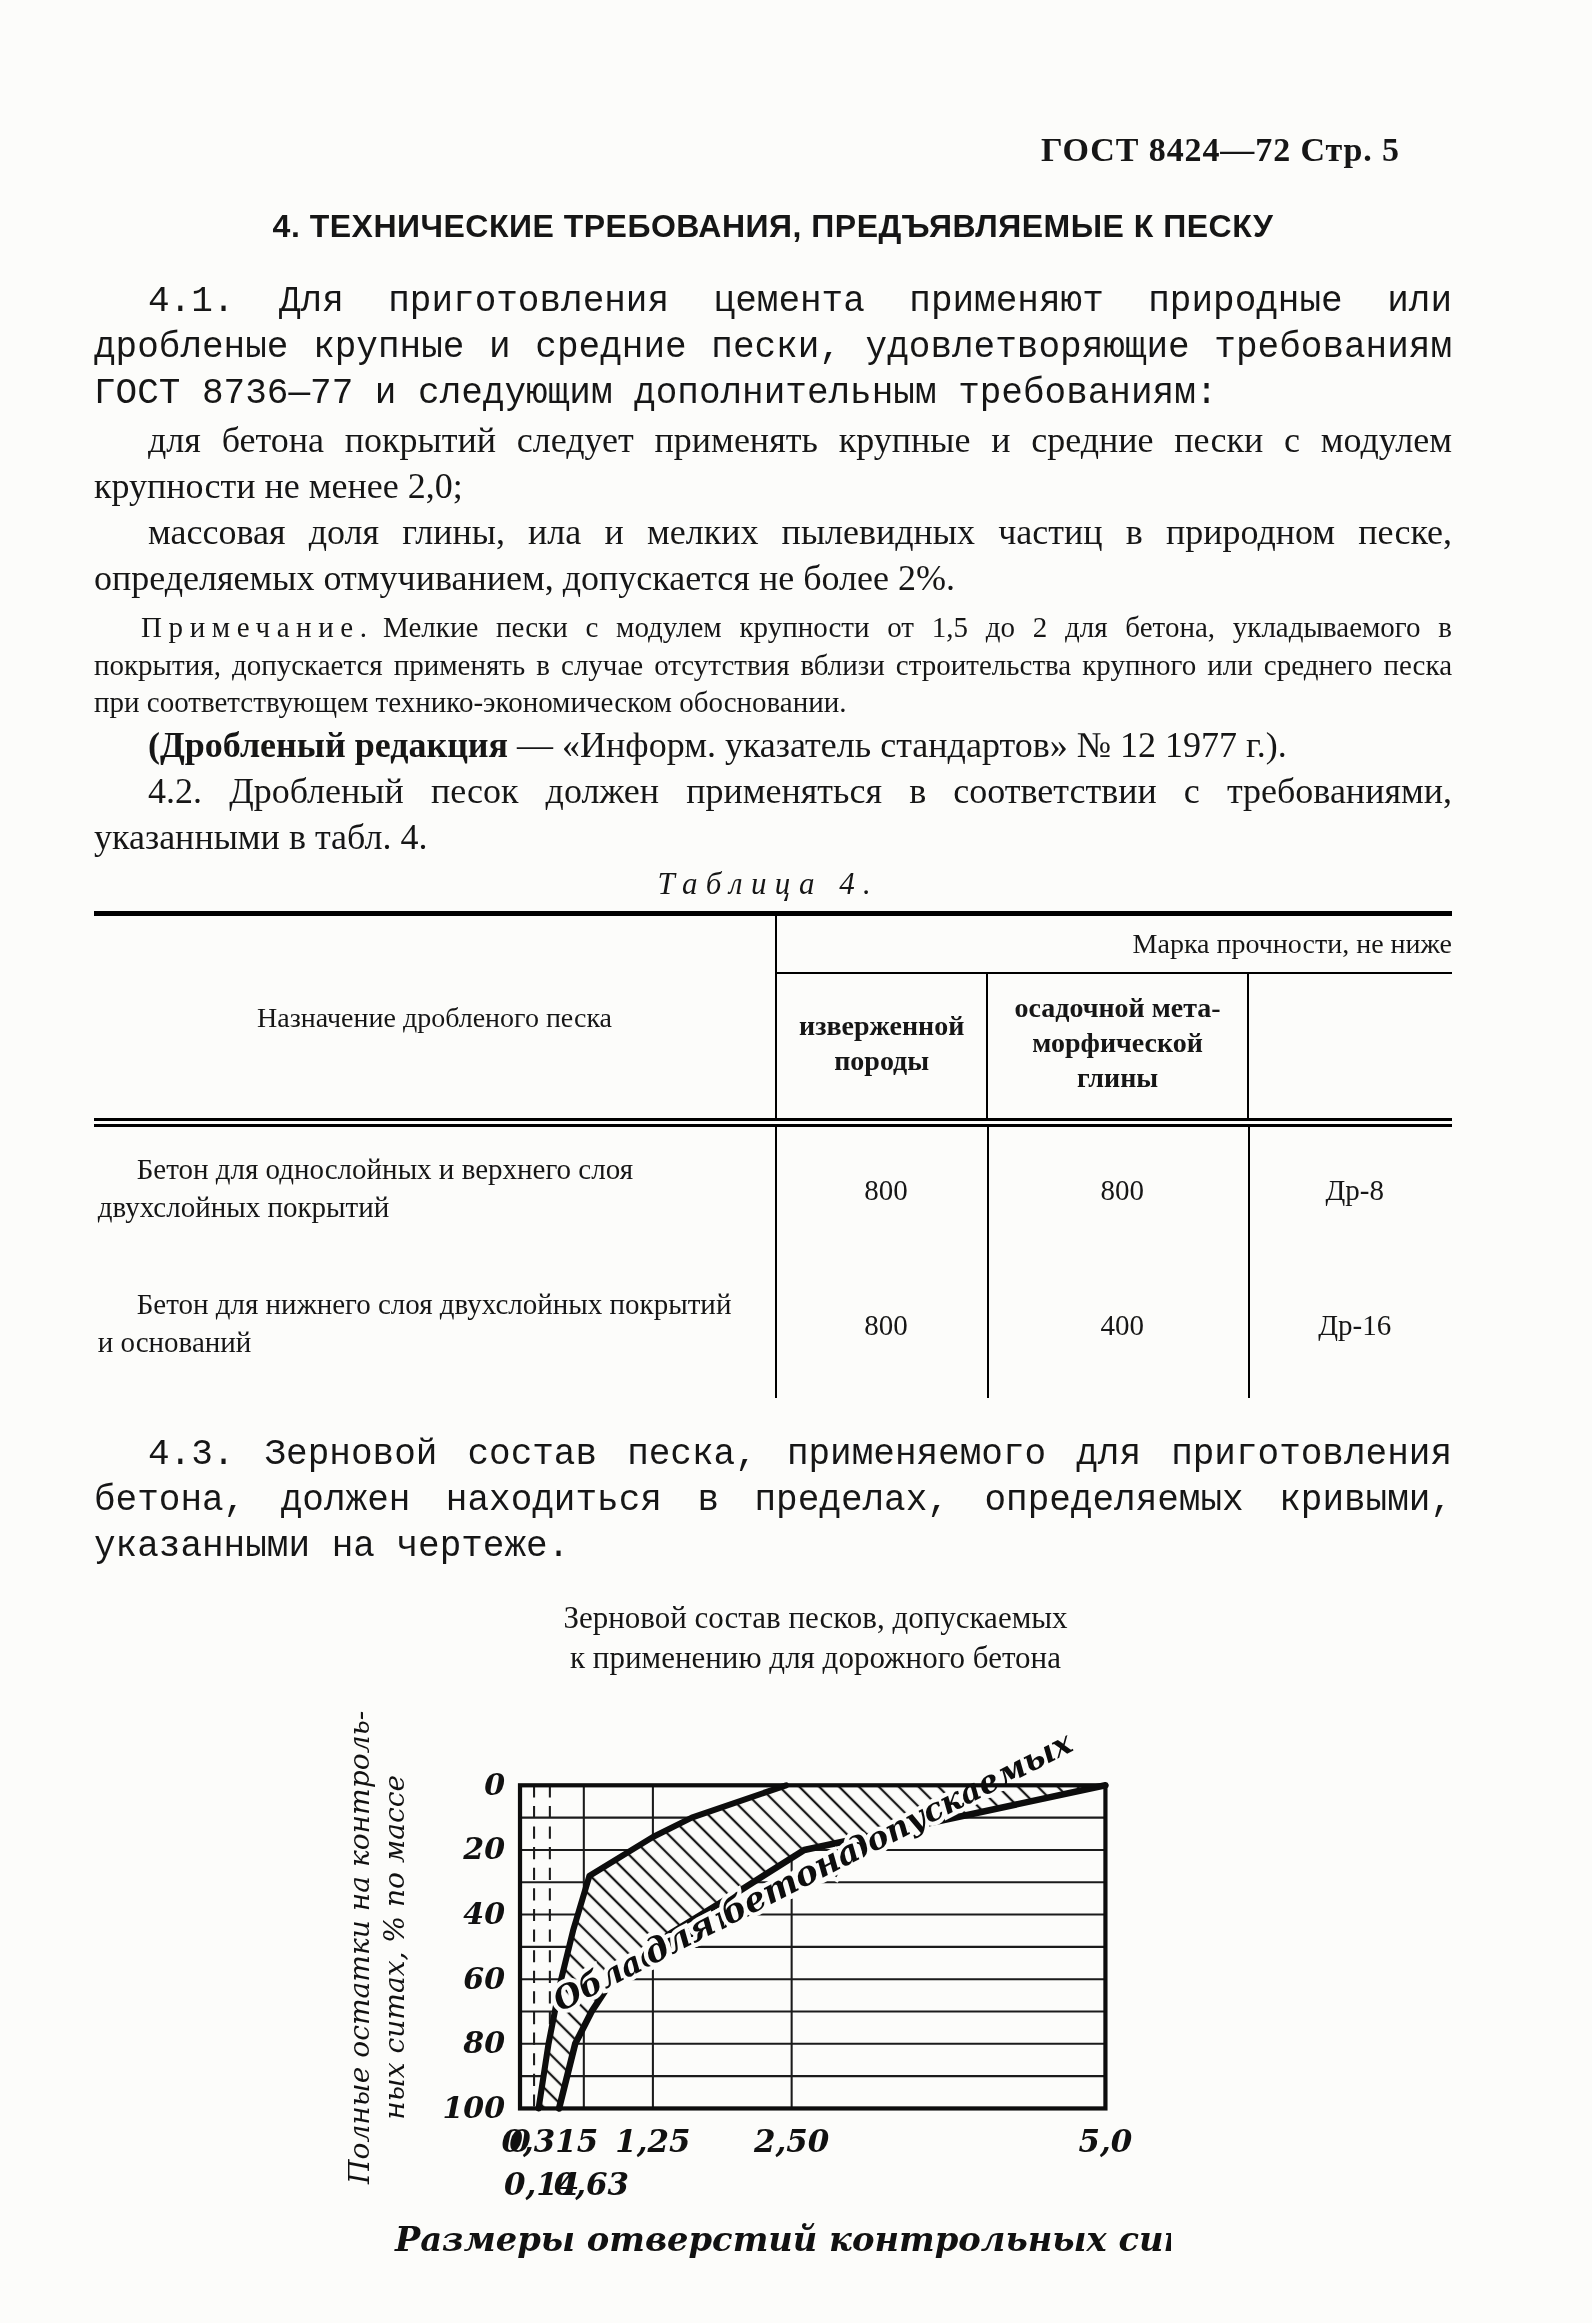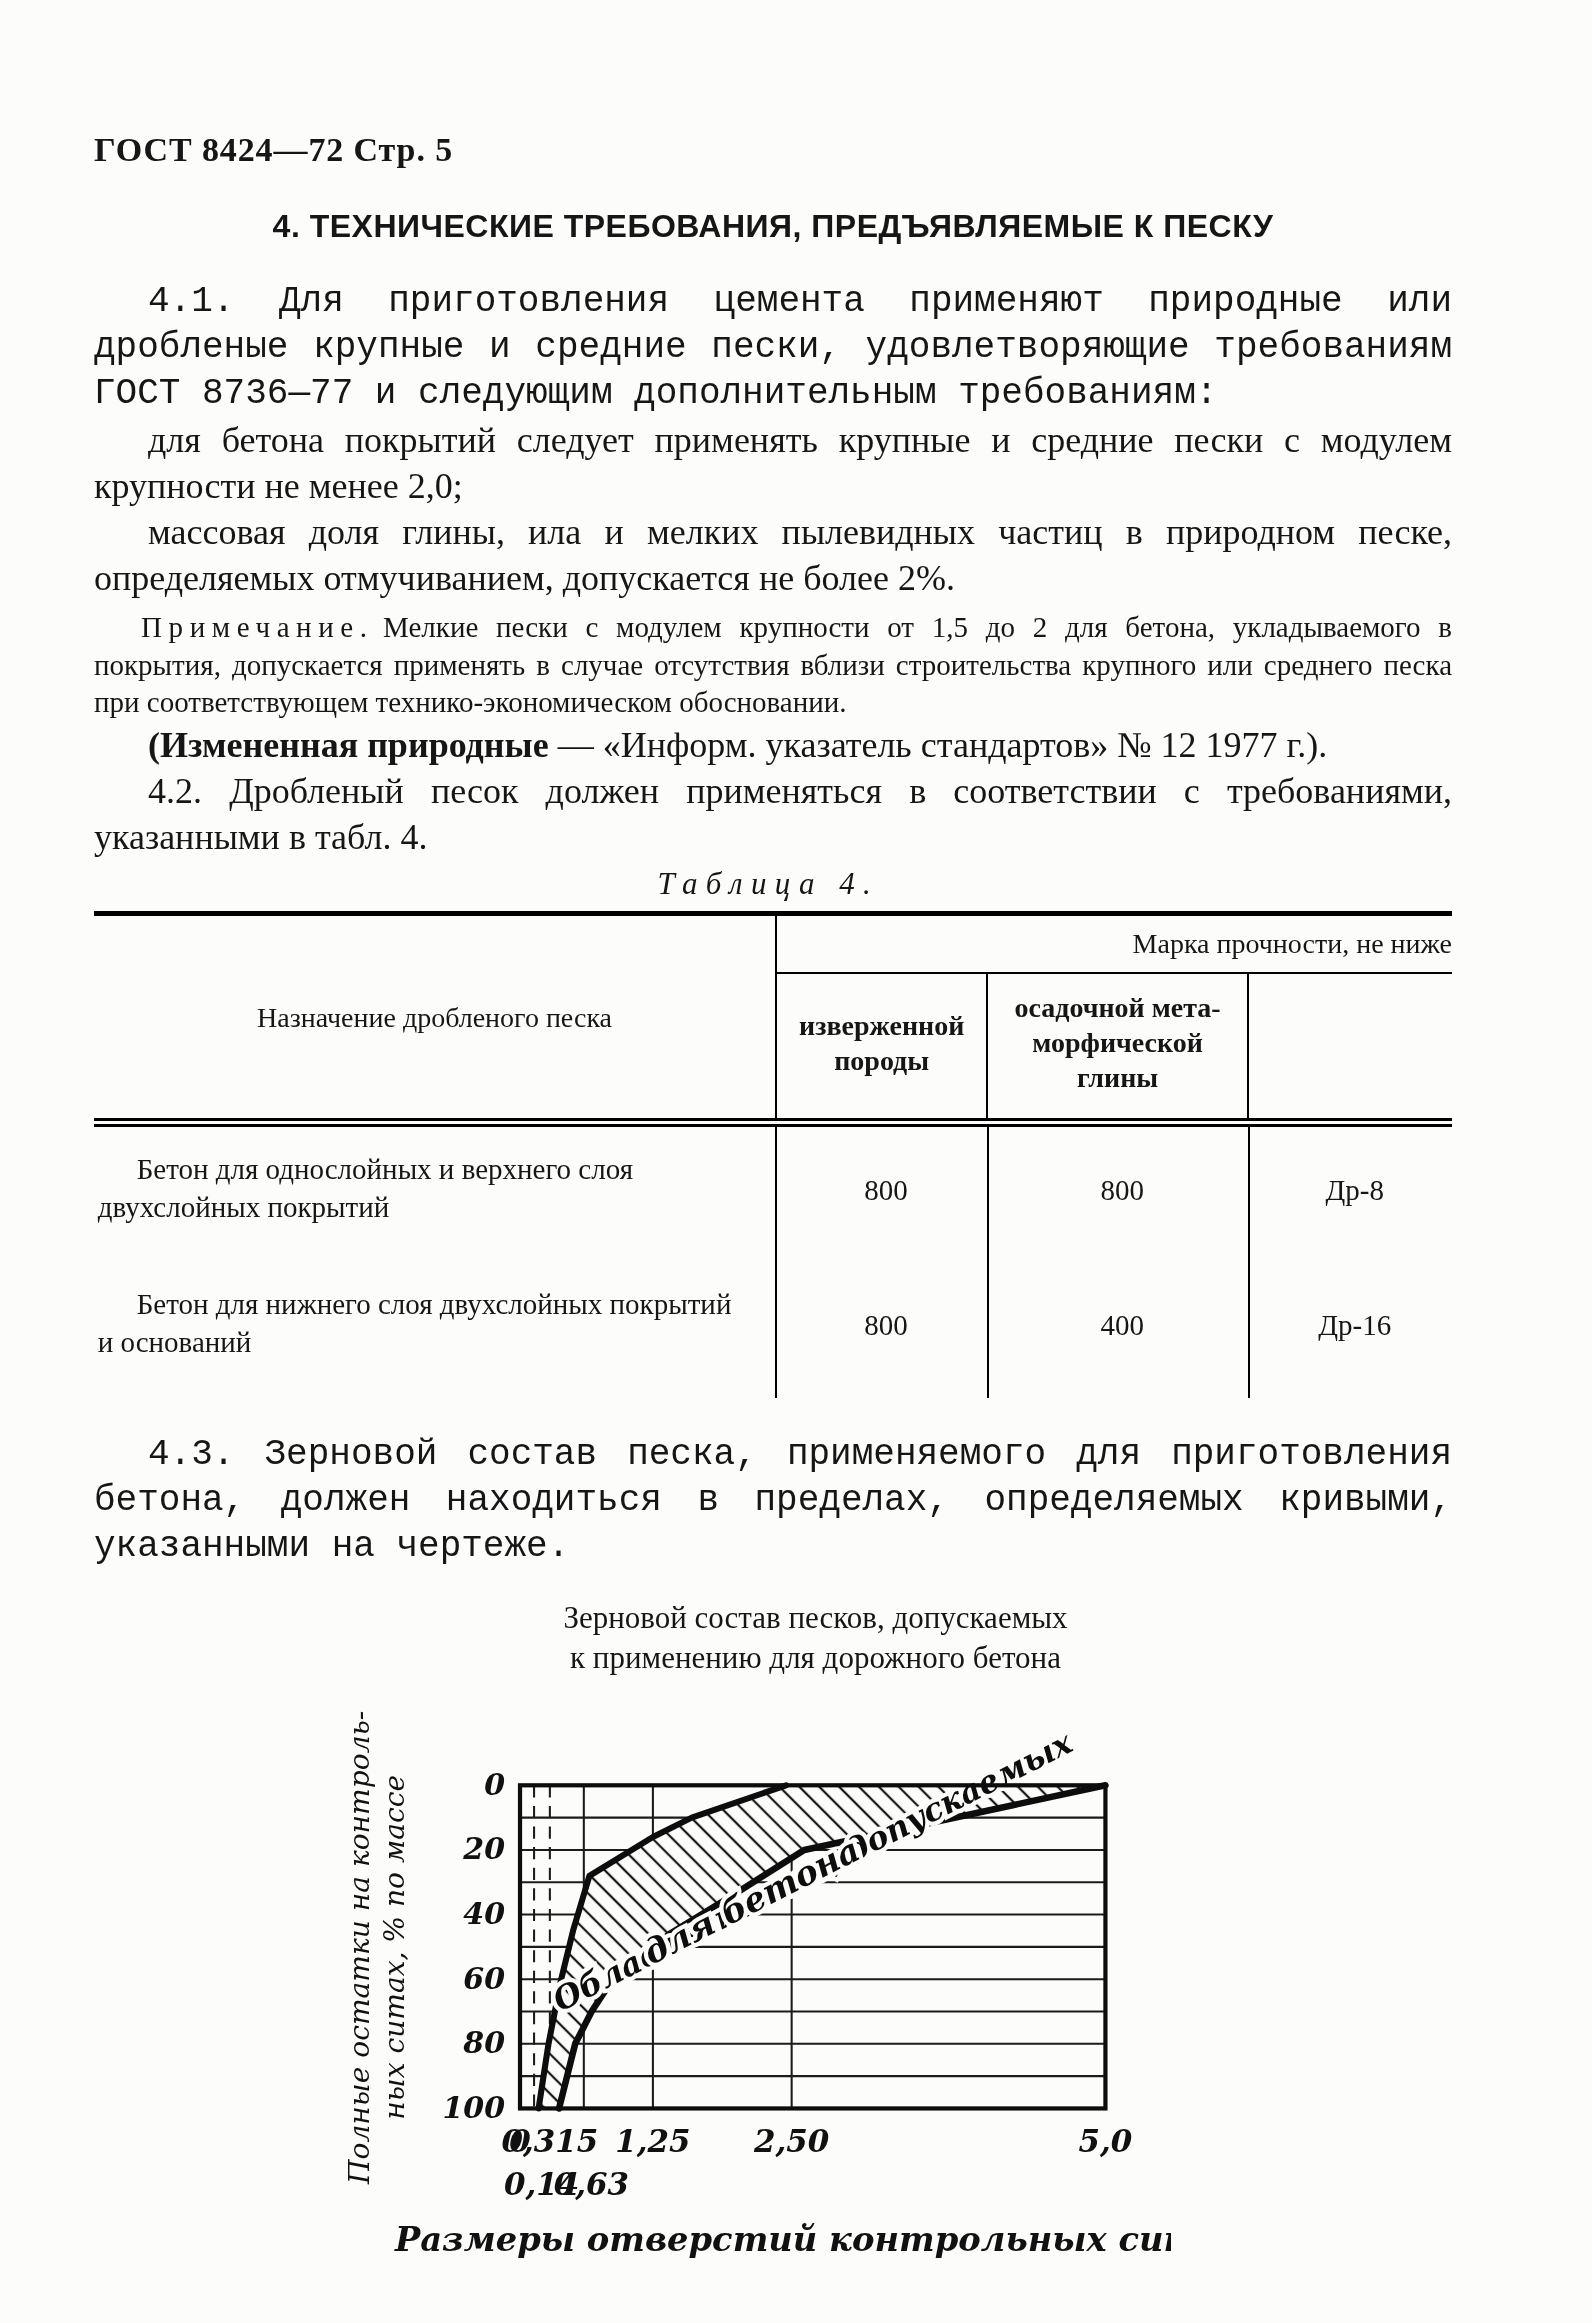--- a/index.html
+++ b/index.html
@@ -3,21 +3,21 @@
 <meta charset="utf-8">
 <style>
   html,body{margin:0;padding:0;}
   body{
     width:1593px;height:2324px;overflow:hidden;
     background:#fcfcfa;color:#161616;
     font-family:"Liberation Serif",serif;
   }
   .page{padding:131px 141px 0 94px;position:relative;}
   .hdr{
-    font-weight:bold;font-size:34px;letter-spacing:0.9px;
+    text-align:right;font-weight:bold;font-size:34px;letter-spacing:0.9px;
     padding-right:52px;
   }
   .sect-head{
     margin:39px 0 0 0;text-align:center;
     font-family:"Liberation Sans",sans-serif;
     font-weight:bold;font-size:32px;letter-spacing:0.5px;
   }
   p.bp{
     margin:0;font-size:36px;line-height:1.28;text-align:justify;
     text-indent:54px;
@@ -71,21 +71,21 @@
   <div class="hdr">ГОСТ 8424—72 Стр. 5</div>
 
   <div class="sect-head">4. ТЕХНИЧЕСКИЕ ТРЕБОВАНИЯ, ПРЕДЪЯВЛЯЕМЫЕ К ПЕСКУ</div>
 
   <p class="bp first">4.1. Для приготовления цемента применяют природные или дробленые крупные и средние пески, удовлетворяющие требованиям ГОСТ 8736—77 и следующим дополнительным требованиям:</p>
   <p class="bp">для бетона покрытий следует применять крупные и средние пески с модулем крупности не менее 2,0;</p>
   <p class="bp">массовая доля глины, ила и мелких пылевидных частиц в природном песке, определяемых отмучиванием, допускается не более 2%.</p>
 
   <p class="note"><span class="note-label">Примечание.</span><span>Мелкие пески с модулем крупности от 1,5 до 2 для бетона, укладываемого в покрытия, допускается применять в случае отсутствия вблизи строительства крупного или среднего песка при соответствующем технико-экономическом обосновании.</span></p>
 
-  <p class="bp"><span class="b">(Измененная природные</span><span> — «Информ. указатель стандартов» № 12 1977 г.).</span></p>
+  <p class="bp"><span class="b">(Дробленый редакция</span><span> — «Информ. указатель стандартов» № 12 1977 г.).</span></p>
 
   <p class="bp">4.2. Дробленый песок должен применяться в соответствии с требованиями, указанными в табл. 4.</p>
 
   <div class="tcap">Таблица 4.</div>
 
   <div class="gtable">
     <div class="g-head">
       <div class="hc1">Назначение дробленого песка</div>
       <div class="mark-wrap">
         <div class="mark-h">Марка прочности, не ниже</div>

